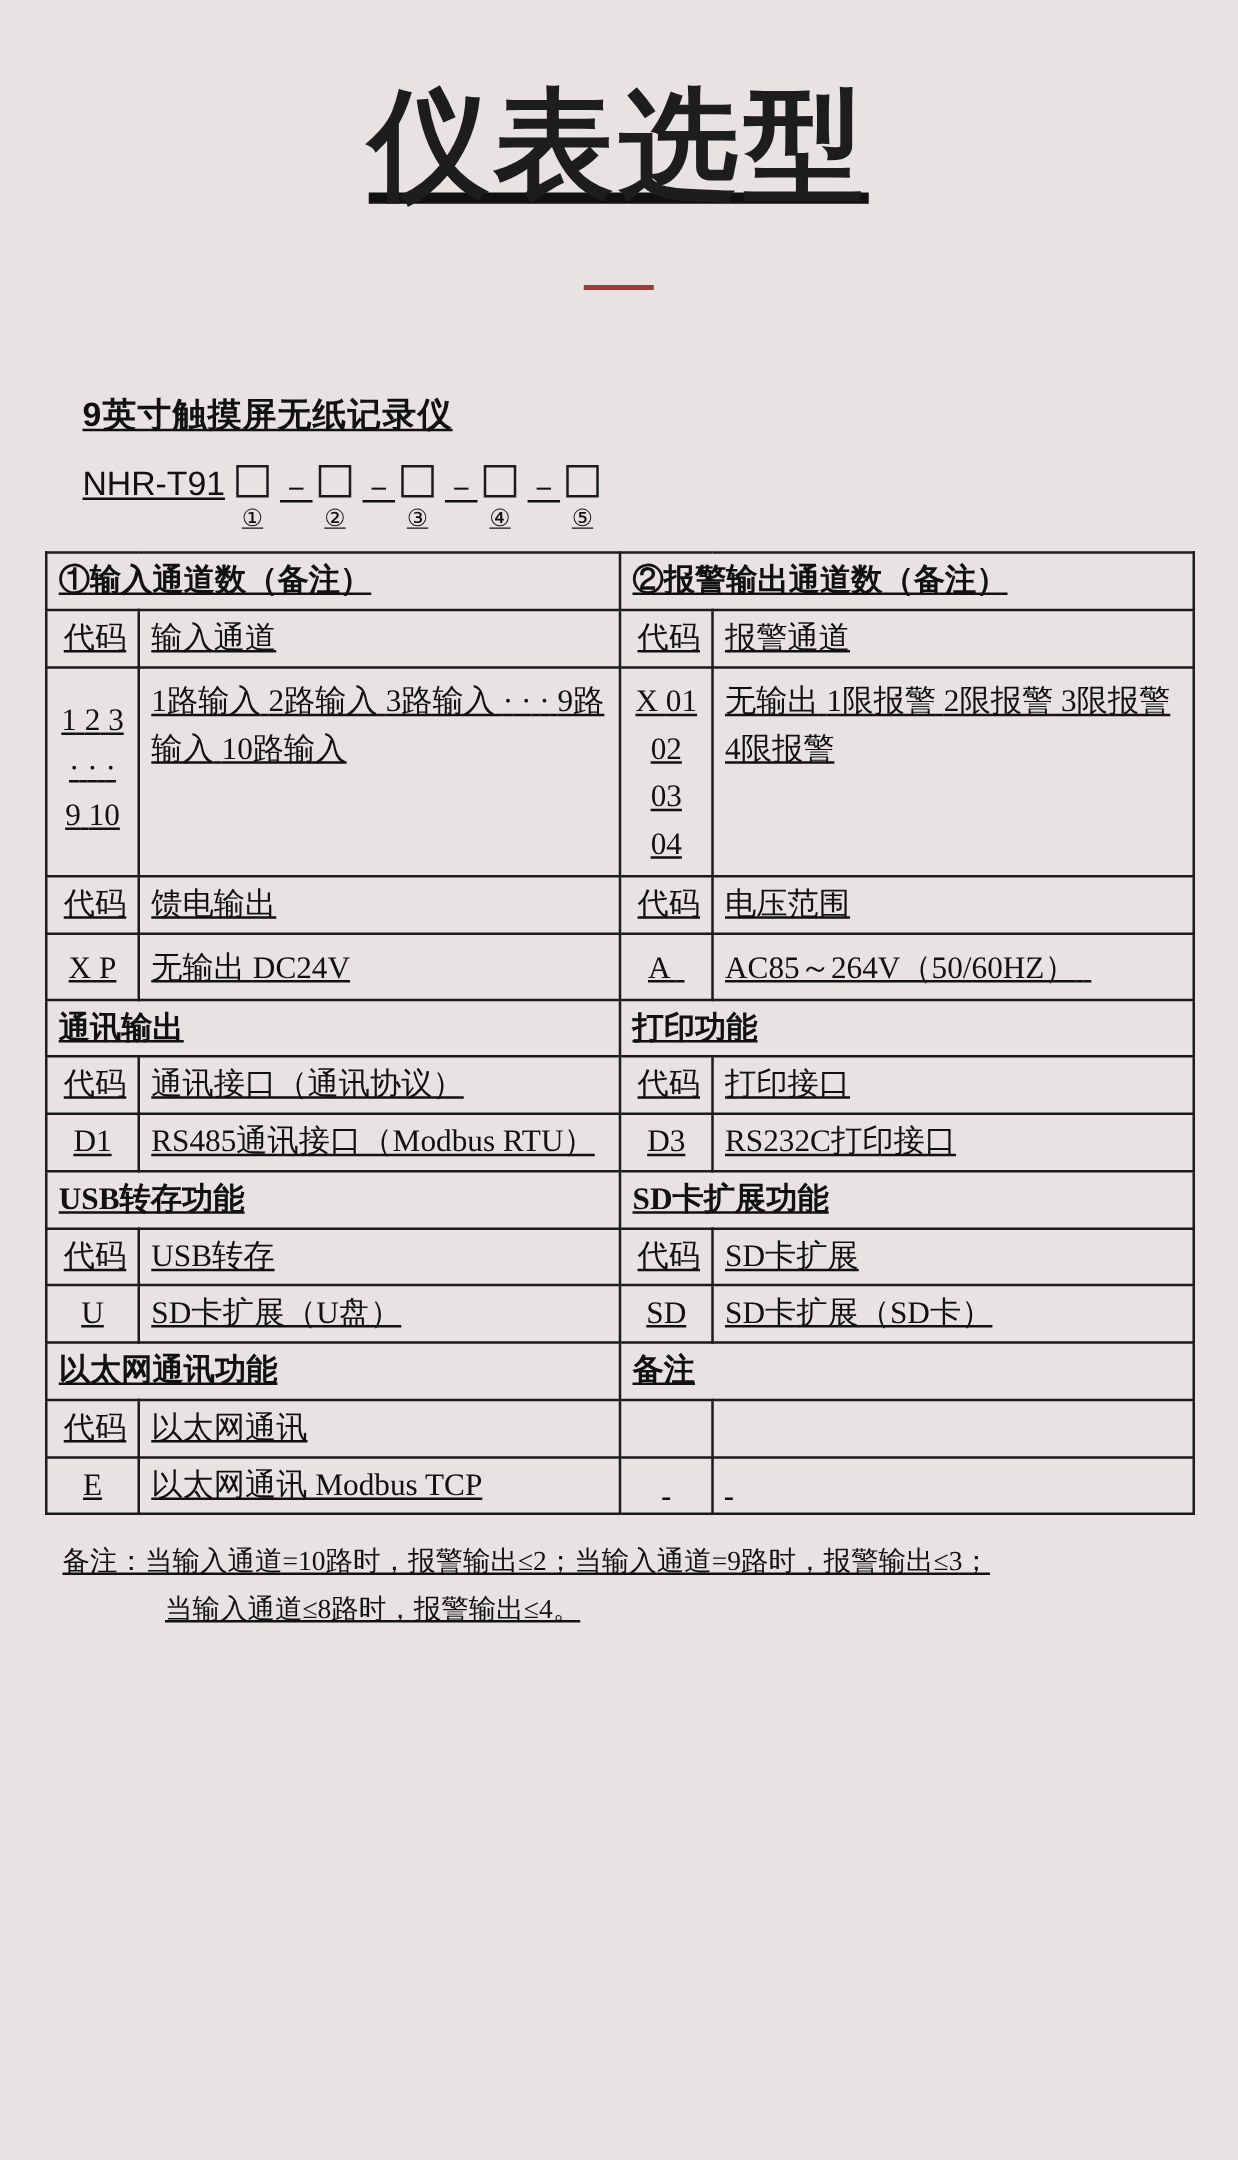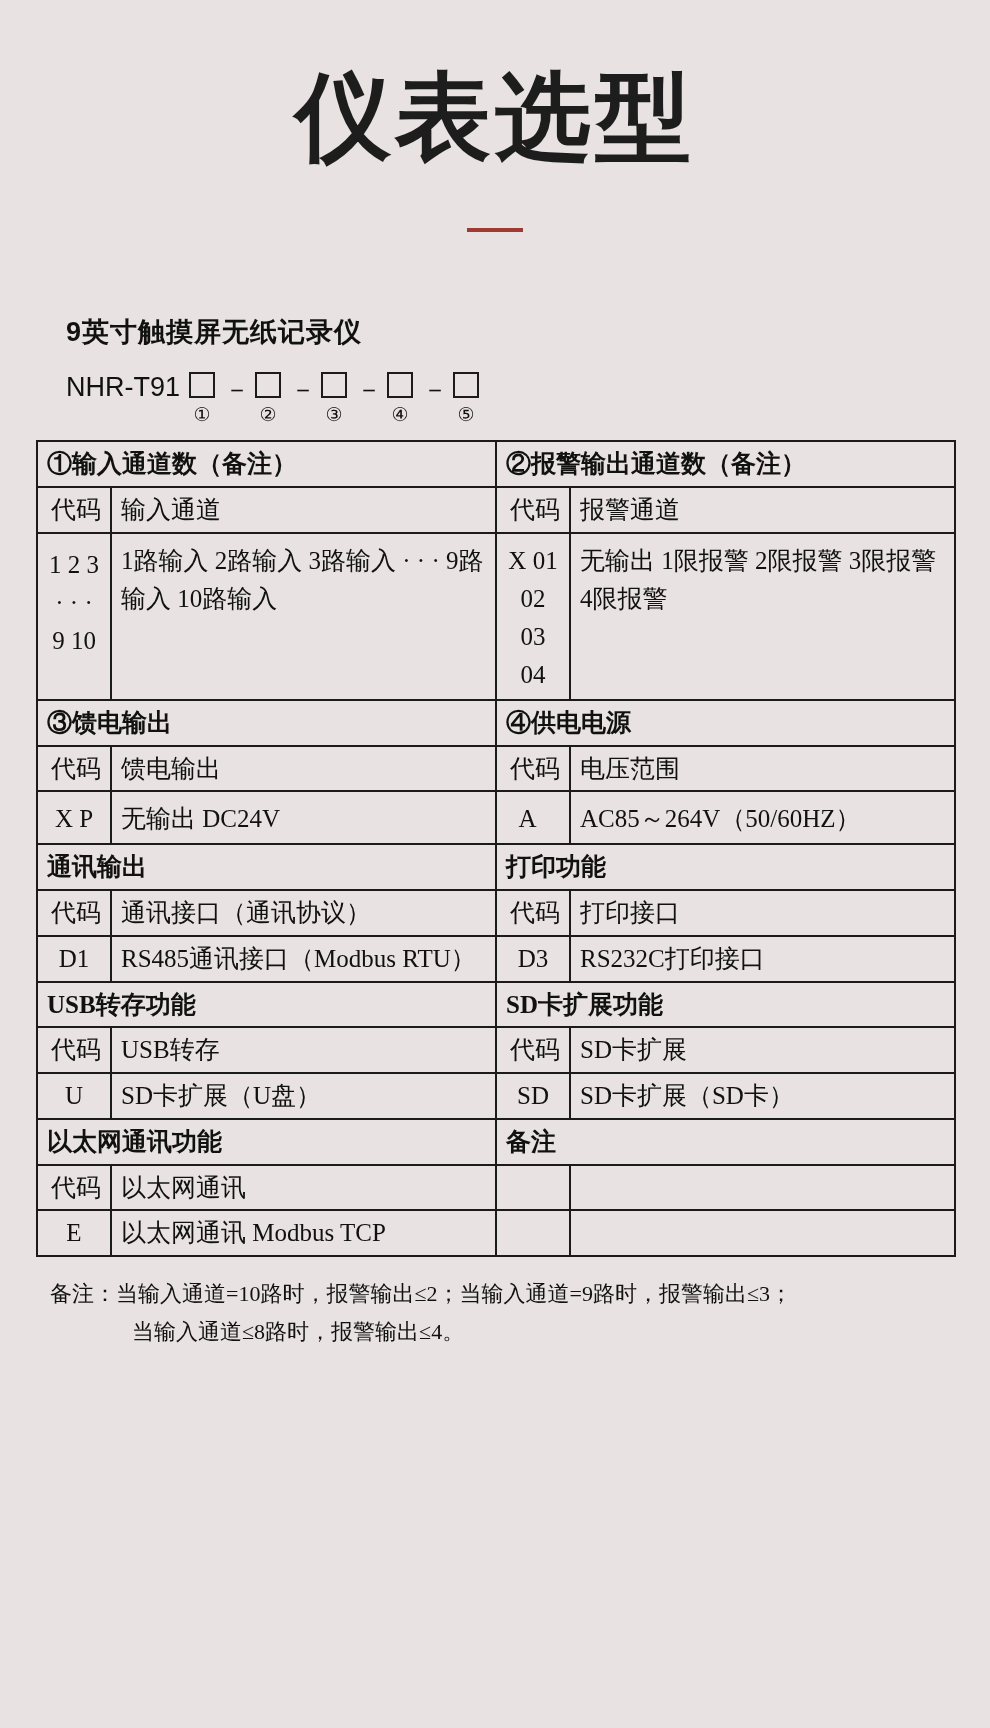--- a/index.html
+++ b/index.html
@@ -12,20 +12,21 @@
     background: #e8e2e2;
     font-family: "Liberation Serif", serif;
     color: #111;
     overflow: hidden;
   }
   .page {
     position: relative;
     width: 990px;
     height: 1728px;
     box-sizing: border-box;
+    text-decoration: underline;
   }
   .title {
     text-align: center;
     font-family: "Liberation Sans", sans-serif;
     font-weight: bold;
     font-size: 96px;
     letter-spacing: 4px;
     color: #1d1d1d;
     padding-top: 62px;
     line-height: 1.15;
@@ -200,21 +201,21 @@
         <td class="hdr" colspan="2">①输入通道数（备注）</td>
         <td class="hdr" colspan="2">②报警输出通道数（备注）</td>
       </tr>
       <tr>
         <td class="codehdr">代码</td>
         <td>输入通道</td>
         <td class="codehdr">代码</td>
         <td>报警通道</td>
       </tr>
       <tr>
-        <td class="code" style="vertical-align:top;padding-top:12px">
+        <td class="code" style="vertical-align:top;padding-top:23px">
           <span class="stacklist">
             <span class="line">1</span>
             <span class="line">2</span>
             <span class="line">3</span>
             <span class="line dotline">·</span>
             <span class="line dotline">·</span>
             <span class="line dotline">·</span>
             <span class="line">9</span>
             <span class="line">10</span>
           </span>
@@ -245,24 +246,20 @@
             <span class="line">无输出</span>
             <span class="line">1限报警</span>
             <span class="line">2限报警</span>
             <span class="line">3限报警</span>
             <span class="line">4限报警</span>
           </span>
         </td>
       </tr>
 
       <tr>
-        <td class="hdr" colspan="2">③馈电输出</td>
-        <td class="hdr" colspan="2">④供电电源</td>
-      </tr>
-      <tr>
         <td class="codehdr">代码</td>
         <td>馈电输出</td>
         <td class="codehdr">代码</td>
         <td>电压范围</td>
       </tr>
       <tr>
         <td class="code" style="vertical-align:top;padding-top:8px">
           <span class="stacklist">
             <span class="line">X</span>
             <span class="line">P</span>

